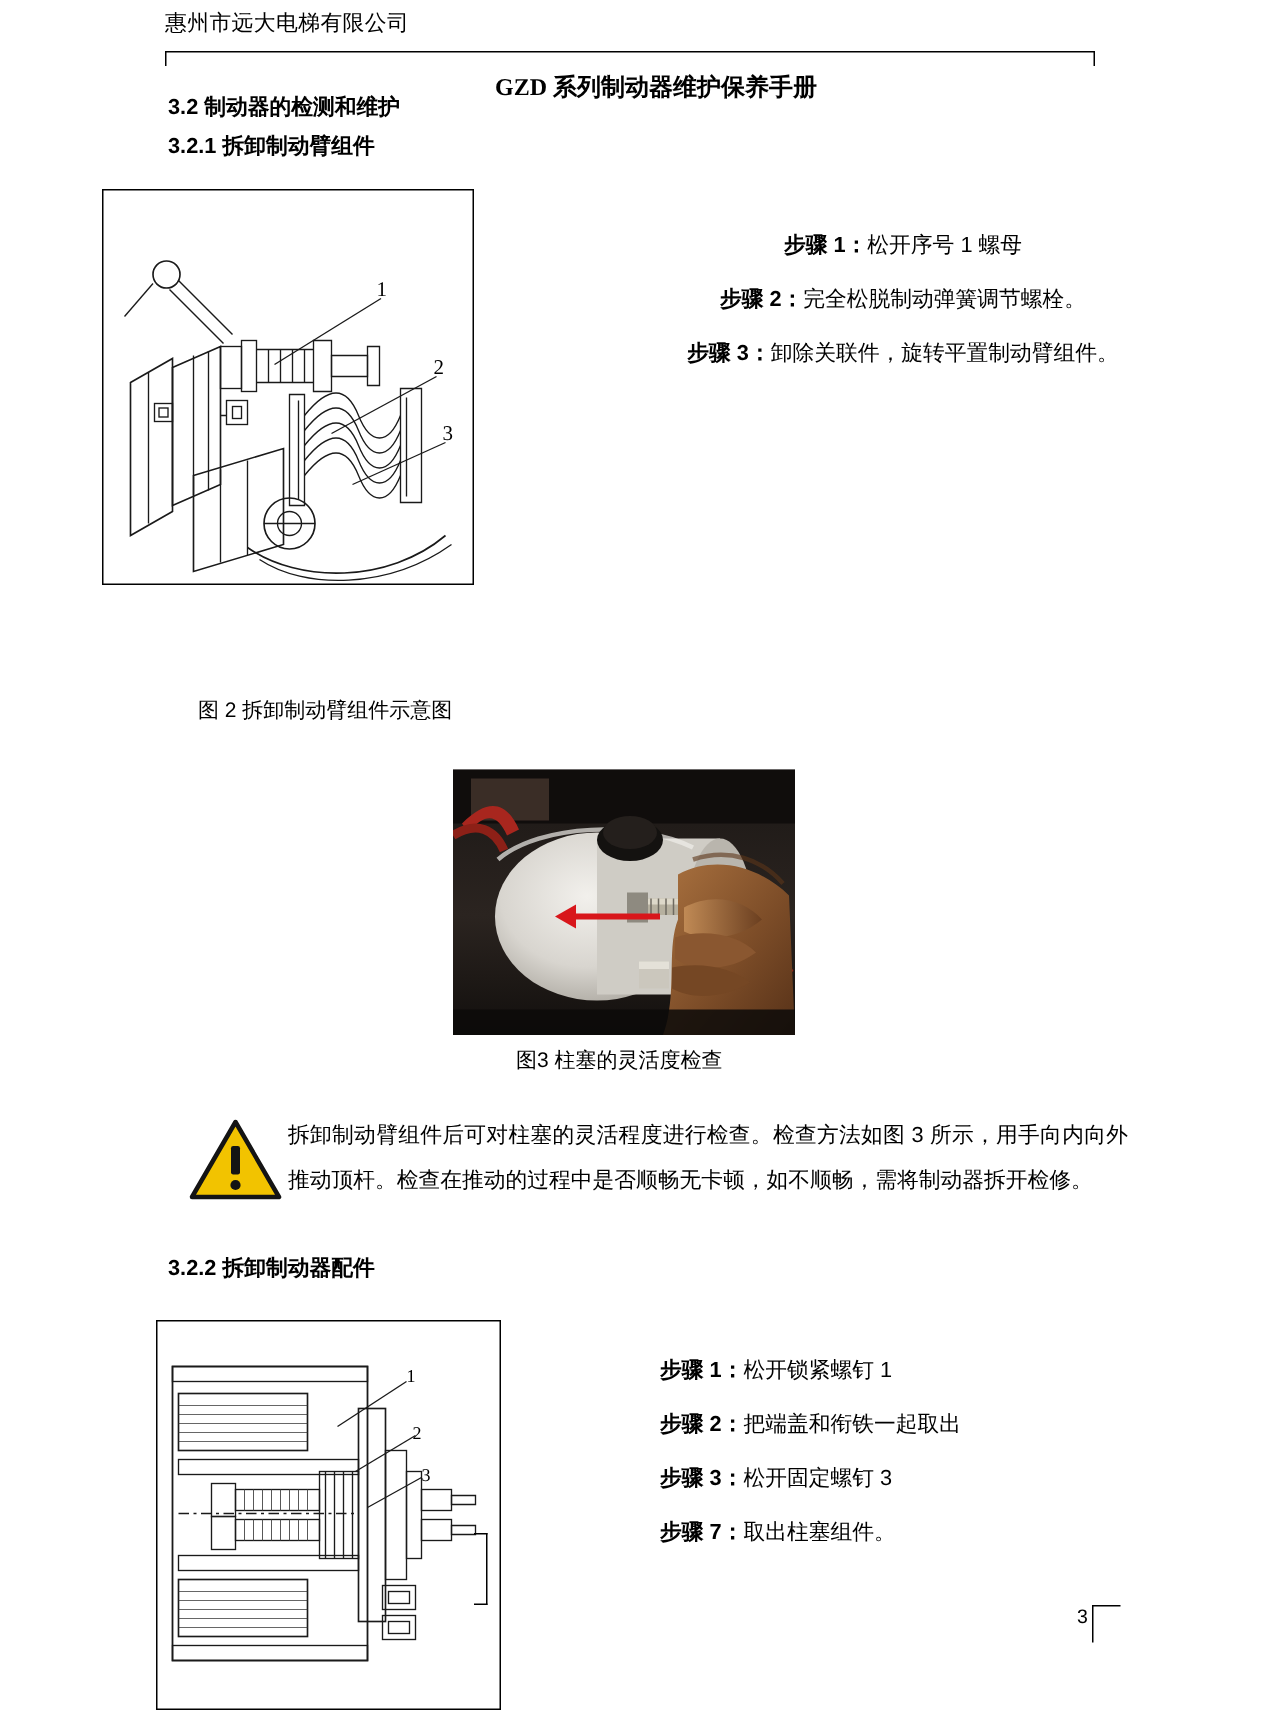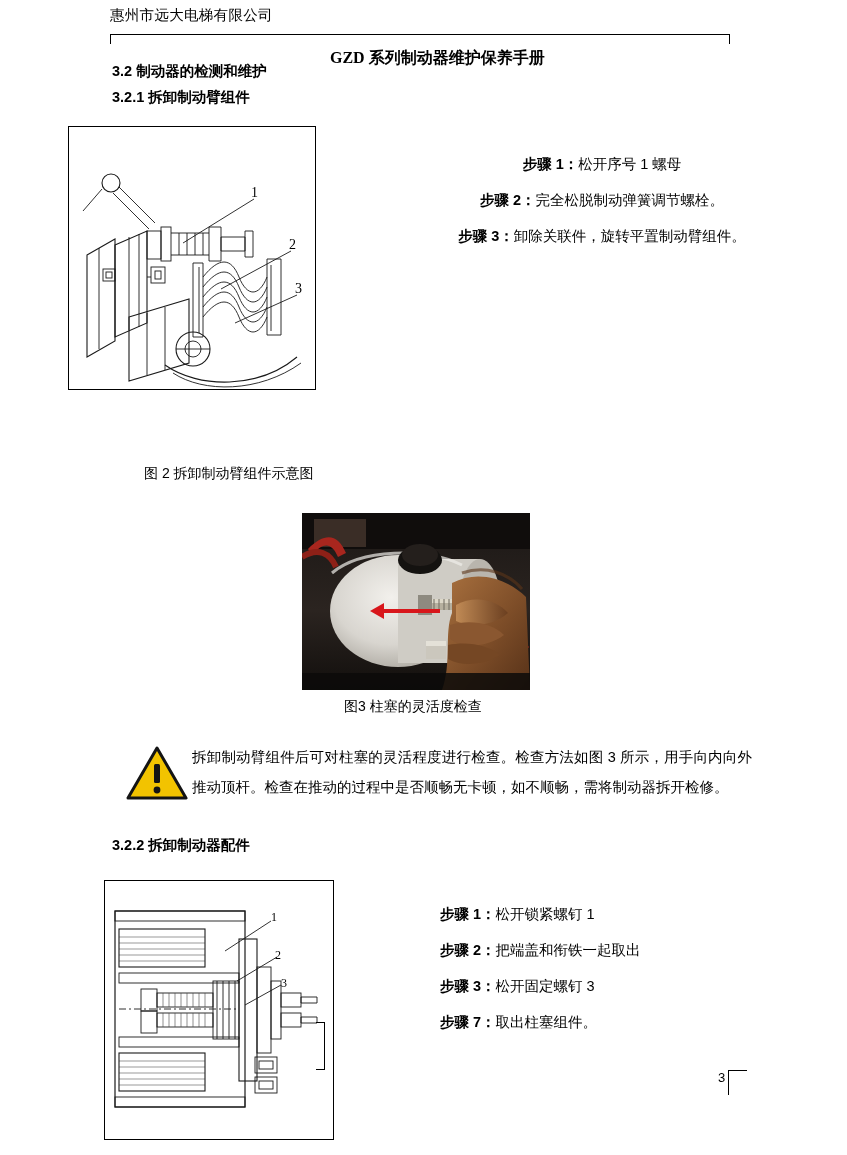--- a/index.html
+++ b/index.html
@@ -90,21 +90,21 @@
     background: #ffffff;
     overflow: hidden;
   }
   .fig2-inner {
     position: absolute;
     left: 0; top: 0;
     width: 246px; height: 262px;
   }
   .fig2-caption {
     position: absolute;
-    left: 144px;
+    left: 132px;
     top: 465px;
     font-size: 14px;
     white-space: nowrap;
   }
 
   
   .steps-a {
     position: absolute;
     left: 422px;
     top: 146px;

